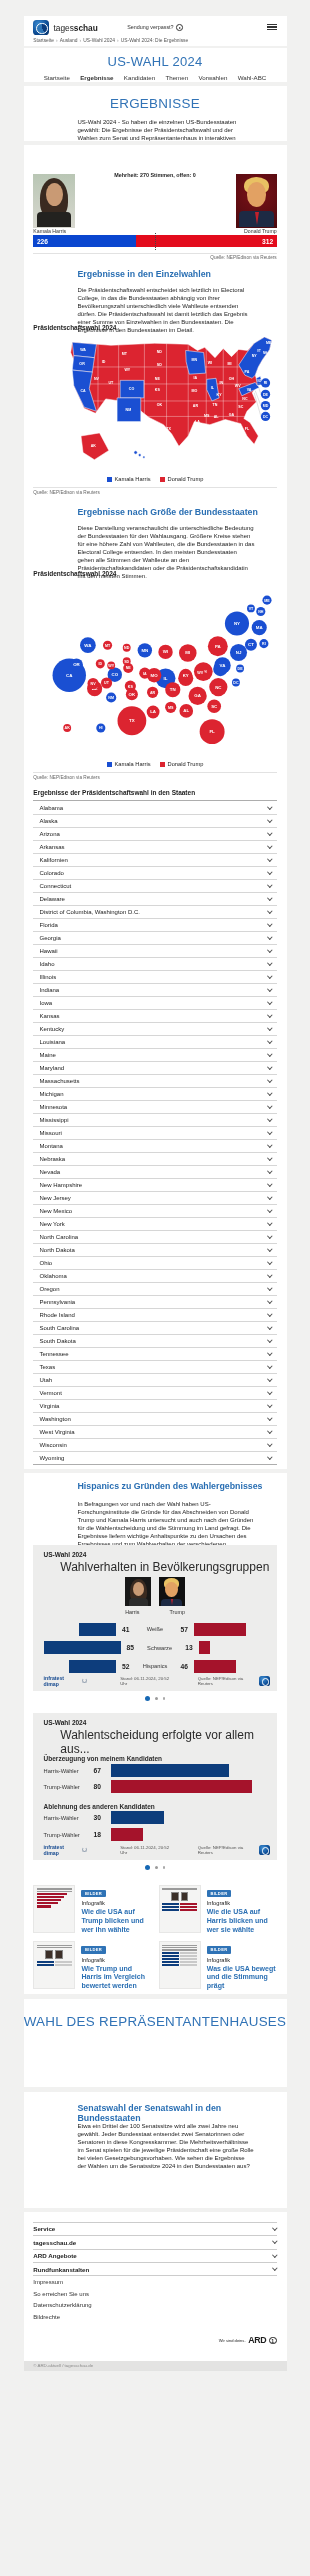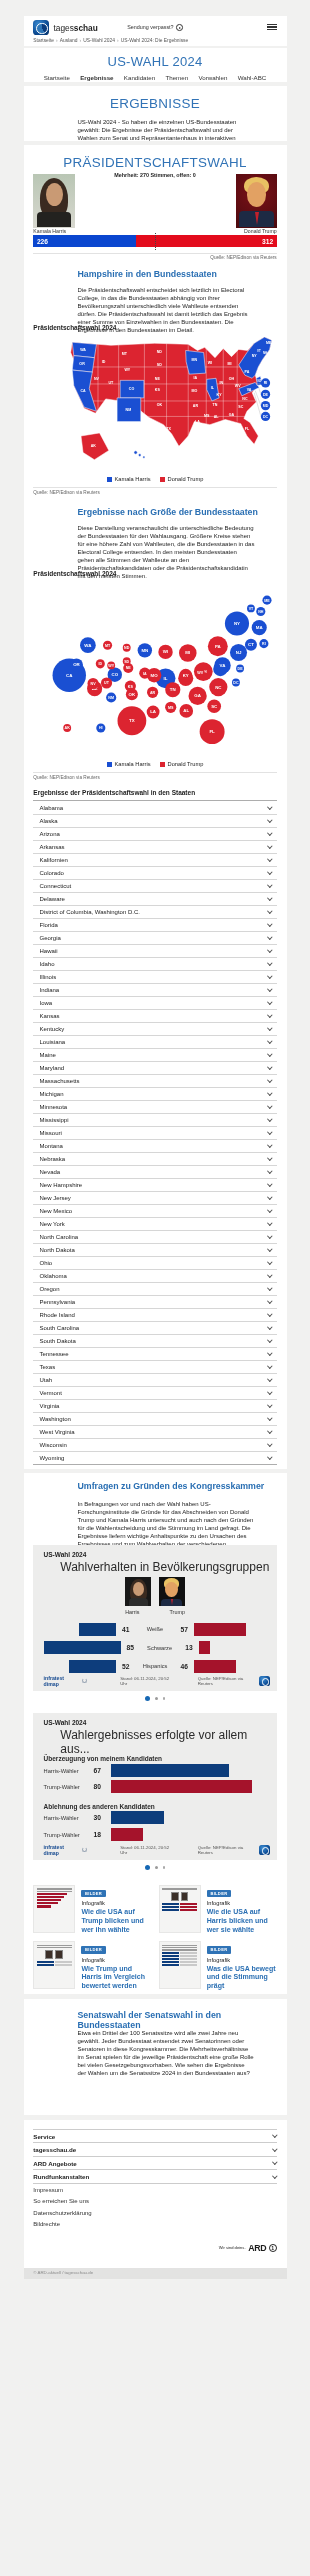--- a/index.html
+++ b/index.html
@@ -166,21 +166,20 @@
         <span class="tab">Wahl-ABC</span>
       </div>
   </div>
 
   <div class="card" style="height:55px;margin-top:4.1px;">
     <h2 class="h-big" style="margin-top:10.3px;">ERGEBNISSE</h2>
     <p class="para indent" style="margin-top:6.2px;">US-Wahl 2024 - So haben die einzelnen US-Bundesstaaten gewählt: Die Ergebnisse der Präsidentschaftswahl und der Wahlen zum Senat und Repräsentantenhaus in interaktiven Grafiken.</p>
   </div>
 
   <div class="card" style="height:1324px;margin-top:4.1px;">
-    <h2 class="h-big" style="position:absolute;left:0;right:0;top:9.3px;">PRÄSIDENTSCHAFTSWAHL</h2>
     <div style="position:absolute;left:0;right:0;top:27px;text-align:center;font-size:5.4px;font-weight:600;">Mehrheit: 270 Stimmen, offen: 0</div>
 
     <div class="photo" style="position:absolute;left:9.8px;top:28.4px;width:42px;height:54px;background:linear-gradient(#b9c6b4,#d8d8cf);">
       <div class="hair" style="left:7.2px;top:4.1px;width:28px;height:41px;background:#3a2a20;"></div>
       <div class="face" style="left:12.4px;top:9.3px;width:17px;height:23px;background:#c99a74;"></div>
       <div class="torso" style="left:4.1px;top:38px;width:34px;height:15.5px;background:#23221f;"></div>
     </div>
     <div class="photo" style="position:absolute;right:9.8px;top:28.4px;width:41px;height:54px;background:radial-gradient(circle at 50% 35%, #7a1118, #4a090e);">
       <div class="hair" style="left:8.3px;top:3.1px;width:25px;height:17.6px;background:#e9c163;"></div>
       <div class="face" style="left:11px;top:8.3px;width:19.6px;height:25px;background:#e2a163;"></div>
@@ -191,21 +190,21 @@
     <div style="position:absolute;right:9.8px;top:83px;font-size:5.2px;color:#333;">Donald Trump</div>
 
     <div class="result-bar" style="top:90px;">
       <div class="dem" id="ev-dem" style="width: 42.0074%; background: rgb(10, 70, 207);">226</div>
       <div class="rep" id="ev-rep" style="background: rgb(227, 11, 28);">312</div>
       <div class="maj-marker" id="maj-marker" style="left: 50.1859%;"></div>
     </div>
     <div class="divider" style="position:absolute;left:9.8px;right:9.8px;top:108px;"></div>
     <div class="quelle" style="position:absolute;right:9.8px;top:110px;">Quelle: NEP/Edison via Reuters</div>
 
-    <h3 class="h-sub" style="position:absolute;left:54px;top:124px;">Hampshire in den Bundesstaaten</h3>
+    <h3 class="h-sub" style="position:absolute;left:54px;top:124px;">Ergebnisse in den Einzelwahlen</h3>
     <p class="para" style="position:absolute;left:54px;top:135px;">Die Präsidentschaftswahl entscheidet sich letztlich im Electoral College, in das die Bundesstaaten abhängig von ihrer Bevölkerungszahl unterschiedlich viele Wahlleute entsenden dürfen. Die Präsidentschaftswahl ist damit letztlich das Ergebnis einer Summe von Einzelwahlen in den Bundesstaaten. Die Ergebnisse in den Bundesstaaten im Detail.</p>
     <div class="chart-label" style="position:absolute;left:9.8px;top:179px;">Präsidentschaftswahl 2024</div>
 
     <svg id="usmap" viewBox="0 0 508 260" style="position:absolute;left:9.8px;top:190px;width:263px;height:134px;">
       <defs>
           <clipPath id="usclip">
             <path id="base-shape" d="M75,14 L150,20 L235,16 L300,18 L318,30 L332,24 L352,44 L368,26 L384,42 L398,28 L415,30 L428,16 L448,4 L462,10 L458,28 L444,48 L436,62 L430,78 L436,96 L424,112 L432,130 L414,148 L408,162 L420,170 L436,196 L428,212 L414,196 L402,172 L372,164 L342,174 L312,168 L300,196 L282,216 L268,192 L252,174 L224,160 L196,138 L168,128 L140,124 L120,152 L98,142 L78,98 L82,58 L72,34 Z"></path>
           </clipPath>
         </defs>
       <path id="map-base" d="M75,14 L150,20 L235,16 L300,18 L318,30 L332,24 L352,44 L368,26 L384,42 L398,28 L415,30 L428,16 L448,4 L462,10 L458,28 L444,48 L436,62 L430,78 L436,96 L424,112 L432,130 L414,148 L408,162 L420,170 L436,196 L428,212 L414,196 L402,172 L372,164 L342,174 L312,168 L300,196 L282,216 L268,192 L252,174 L224,160 L196,138 L168,128 L140,124 L120,152 L98,142 L78,98 L82,58 L72,34 Z" stroke="#fff" stroke-width="1" fill="#dc2430"></path>
@@ -627,21 +626,21 @@
           <span class="chev"></span>
         </div>
         <div class="acc-row">
           <span>Wyoming</span>
           <span class="chev"></span>
         </div>
       </div>
   </div>
 
   <div class="card" style="height:521px;margin-top:3.6px;">
-    <h3 class="h-sub" style="position:absolute;left:54px;top:8.3px;">Umfragen zu Gründen des Kongresskammer</h3>
+    <h3 class="h-sub" style="position:absolute;left:54px;top:8.3px;">Hispanics zu Gründen des Wahlergebnisses</h3>
     <p class="para" style="position:absolute;left:54px;top:20.7px;">In Befragungen vor und nach der Wahl haben US-Forschungsinstitute die Gründe für das Abschneiden von Donald Trump und Kamala Harris untersucht und auch nach den Gründen für die Wahlentscheidung und die Stimmung im Land gefragt. Die Ergebnisse liefern wichtige Anhaltspunkte zu den Ursachen des Ergebnisses und zum Wahlverhalten der verschiedenen Bevölkerungsgruppen.</p>
 
     <div class="ibox" style="top:72px;height:146px;">
       <div class="kicker">US-Wahl 2024</div>
       <div class="ititle">Wahlverhalten in Bevölkerungsgruppen</div>
       <div style="position:absolute;left:0;right:0;top:32px;display:flex;justify-content:center;gap:7.2px;">
         <div class="photo" style="width:26px;height:29px;background:#181818;">
           <div class="hair" style="left:4.1px;top:2.1px;width:17.6px;height:24px;background:#3a2a20;"></div>
           <div class="face" style="left:7.8px;top:5.2px;width:11px;height:14px;background:#c99a74;"></div>
           <div class="torso" style="left:3.1px;top:20.7px;width:19.6px;height:8.3px;background:#2c2c2c;"></div>
@@ -707,21 +706,21 @@
       </div>
     </div>
     <div class="dots" style="position:absolute;left:0;right:0;top:223px;">
         <i></i>
         <i></i>
         <i></i>
       </div>
 
     <div class="ibox" style="top:240px;height:147px;">
       <div class="kicker">US-Wahl 2024</div>
-      <div class="ititle">Wahlergebnisses erfolgte vor allem aus...</div>
+      <div class="ititle">Wahlentscheidung erfolgte vor allem aus...</div>
       <div id="dec-rows">
           <div class="dec-group-label" style="top: 42px;">Überzeugung von meinem Kandidaten</div>
           <div class="dec-row" style="top: 51px;">
             <span class="lbl">Harris-Wähler</span>
             <b>67</b>
             <div class="bar" style="width: 118px; background: rgb(13, 61, 124);"></div>
           </div>
           <div class="dec-row" style="top: 67px;">
             <span class="lbl">Trump-Wähler</span>
             <b>80</b>
@@ -831,20 +830,23 @@
             <div class="duo">
               <div class="bar-b" style="width: 6.2px;"></div>
               <div class="bar-g" style="width: 12.4px;"></div>
             </div>
           </div>
           <div class="t-text"><span class="badge">BILDER</span><div class="t-kicker">Infografik</div><div class="t-title">Was die USA bewegt und die Stimmung prägt</div></div>
         </div>
       </div>
   </div>
 
+  <div class="card" style="height:88px;margin-top:4.7px;">
+    <h2 class="h-big" style="margin-top:15.5px;">WAHL DES REPRÄSENTANTENHAUSES</h2>
+  </div>
 
 
   <div class="card" style="height:116px;margin-top:5.2px;">
     <h3 class="h-sub" style="position:absolute;left:54px;top:11.4px;">Senatswahl der Senatswahl in den Bundesstaaten</h3>
     <p class="para" style="position:absolute;left:54px;top:24px;">Etwa ein Drittel der 100 Senatssitze wird alle zwei Jahre neu gewählt. Jeder Bundesstaat entsendet zwei Senatorinnen oder Senatoren in diese Kongresskammer. Die Mehrheitsverhältnisse im Senat spielen für die jeweilige Präsidentschaft eine große Rolle bei vielen Gesetzgebungsvorhaben. Wie sehen die Ergebnisse der Wahlen um die Senatssitze 2024 in den Bundesstaaten aus?</p>
   </div>
 
 
   <div class="card" style="height:159px;margin-top:4.7px;">
     <div class="f-acc" id="f-acc">

